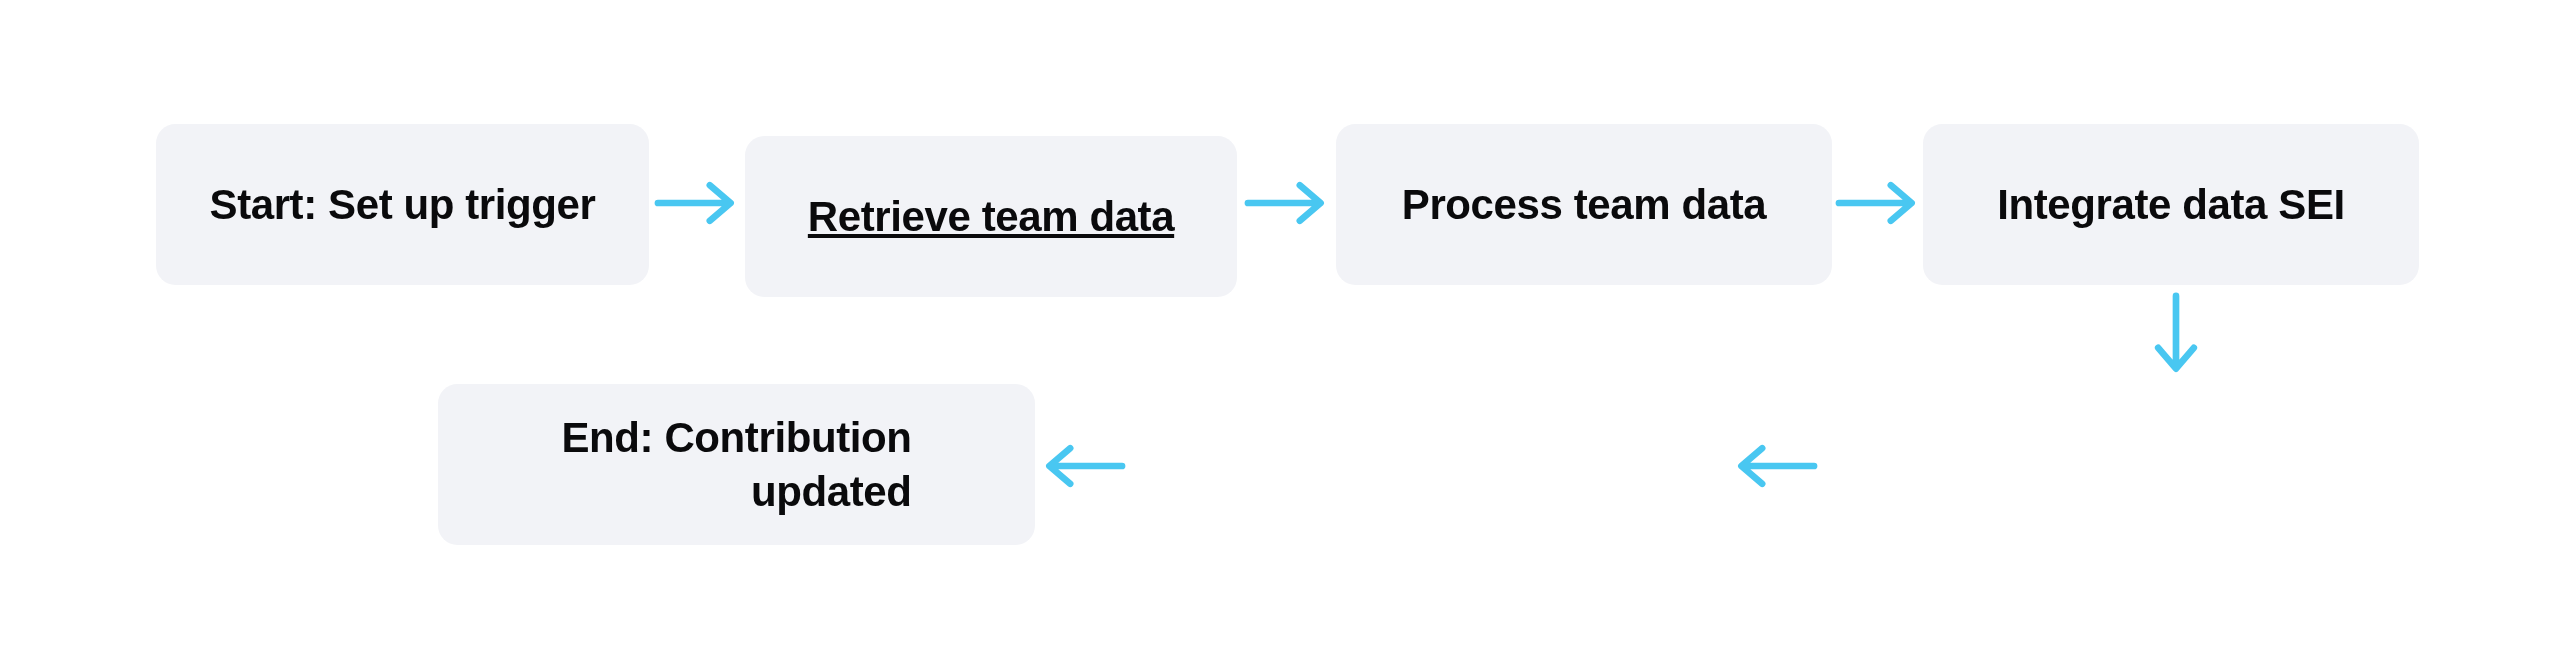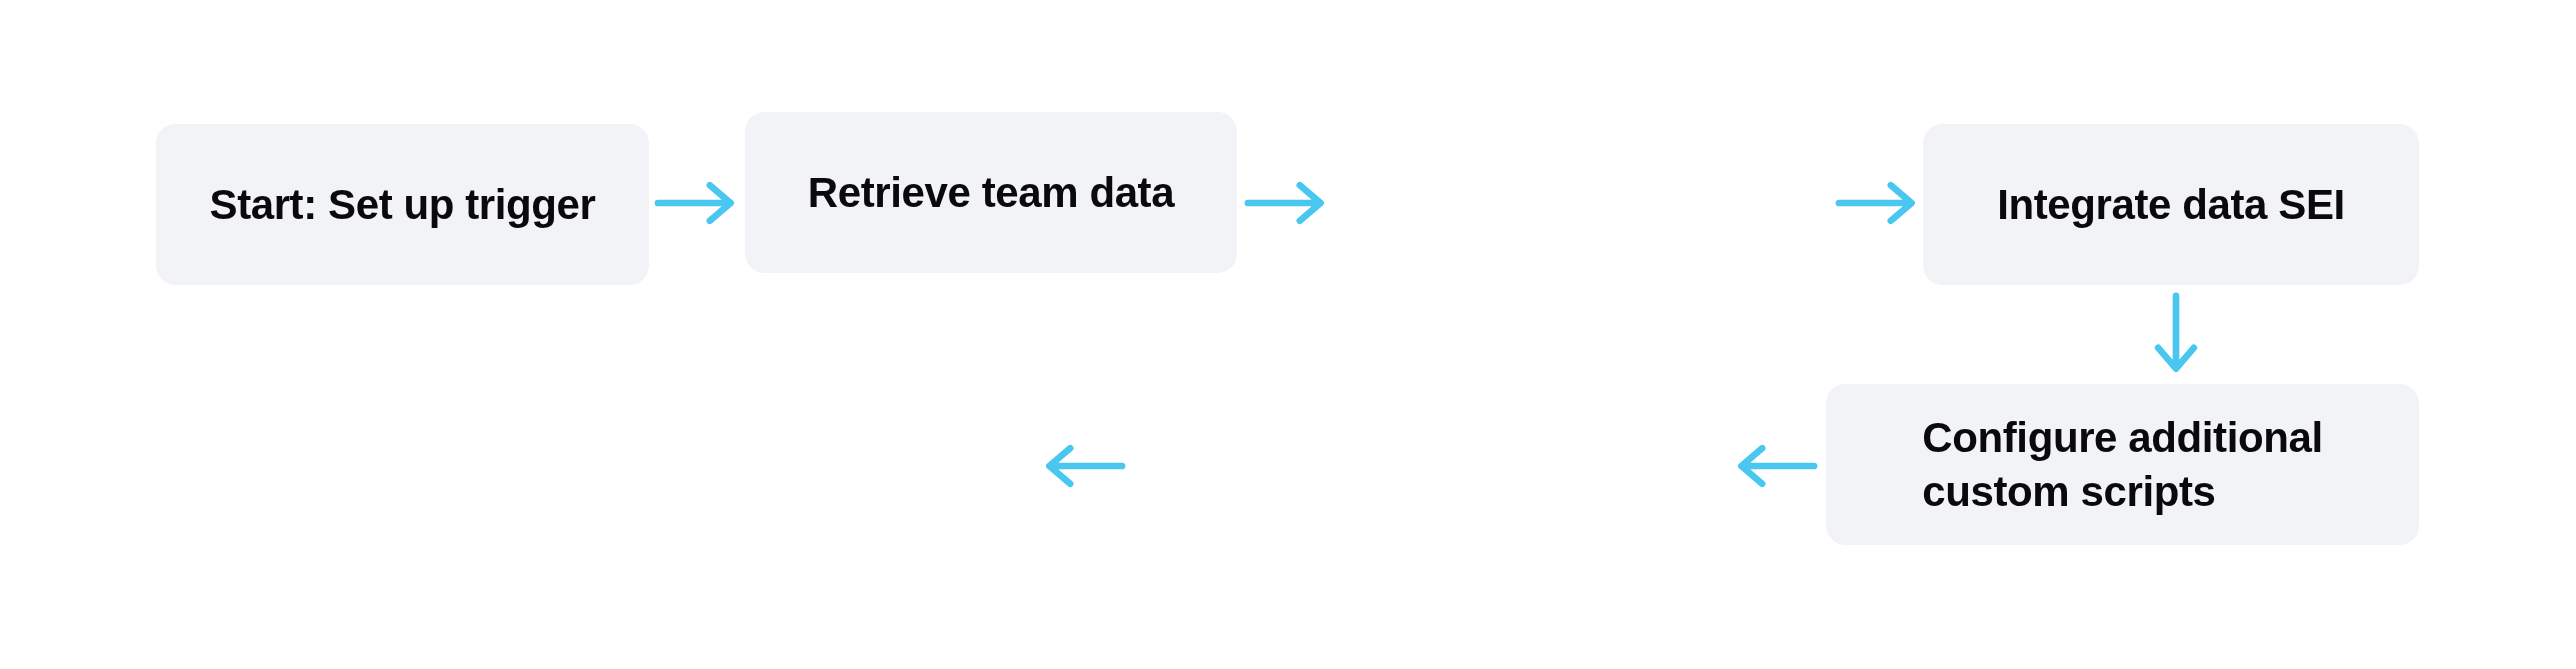--- a/index.html
+++ b/index.html
@@ -19,33 +19,33 @@
     height: 669px;
     background: #ffffff;
   }
   .node {
     position: absolute;
     background: #f2f3f7;
     border-radius: 19.4px;
     display: flex;
     align-items: center;
     justify-content: center;
-    text-align: left;
+    text-align: right;
     color: #0a0a0c;
     font-size: 42px;
     font-weight: 700;
     line-height: 54px;
     letter-spacing: -0.4px;
     white-space: pre-line;
     padding: 0 15px;
     box-sizing: border-box;
   }
   
   .n-start     { left: 156px;  top: 124px; width: 493px; height: 161px; }
-  .n-retrieve  { left: 745px; top: 112px; width: 492px; height: 161px; }
+  .n-retrieve  { left: 745px; top: 136px; width: 492px; height: 161px; text-decoration: underline; }
   .n-process   { left: 1336px; top: 124px; width: 496px; height: 161px; }
   .n-integrate { left: 1923px; top: 124px; width: 496px; height: 161px; }
   
   .n-configure { left: 1826px; top: 384px; width: 593px; height: 161px; }
   .n-save      { left: 1133px; top: 384px; width: 594px; height: 161px; }
   .n-end       { left: 438px;  top: 384px; width: 597px; height: 161px; }
 
   .arrow {
     position: absolute;
     display: block;
@@ -66,27 +66,28 @@
 </style>
 </head>
 <body>
 
 <div class="canvas">
 
   <div class="node n-start">Start: Set up trigger</div>
 
   <div class="node n-retrieve">Retrieve team data</div>
 
+  <div class="node n-process">Process team data</div>
 
   <div class="node n-integrate">Integrate data SEI</div>
 
-  <div class="node n-configure">Configure additional
-custom scripts</div>
 
 
+  <div class="node n-end">End: Contribution
+updated</div>
 
   <svg class="arrow a1" width="89" height="52" viewBox="0 0 120 70">
     <path d="M8 35 H100 M78 11 L106 35 L78 59"></path>
   </svg>
 
   <svg class="arrow a2" width="89" height="52" viewBox="0 0 120 70">
     <path d="M8 35 H100 M78 11 L106 35 L78 59"></path>
   </svg>
 
   <svg class="arrow a3" width="89" height="52" viewBox="0 0 120 70">

